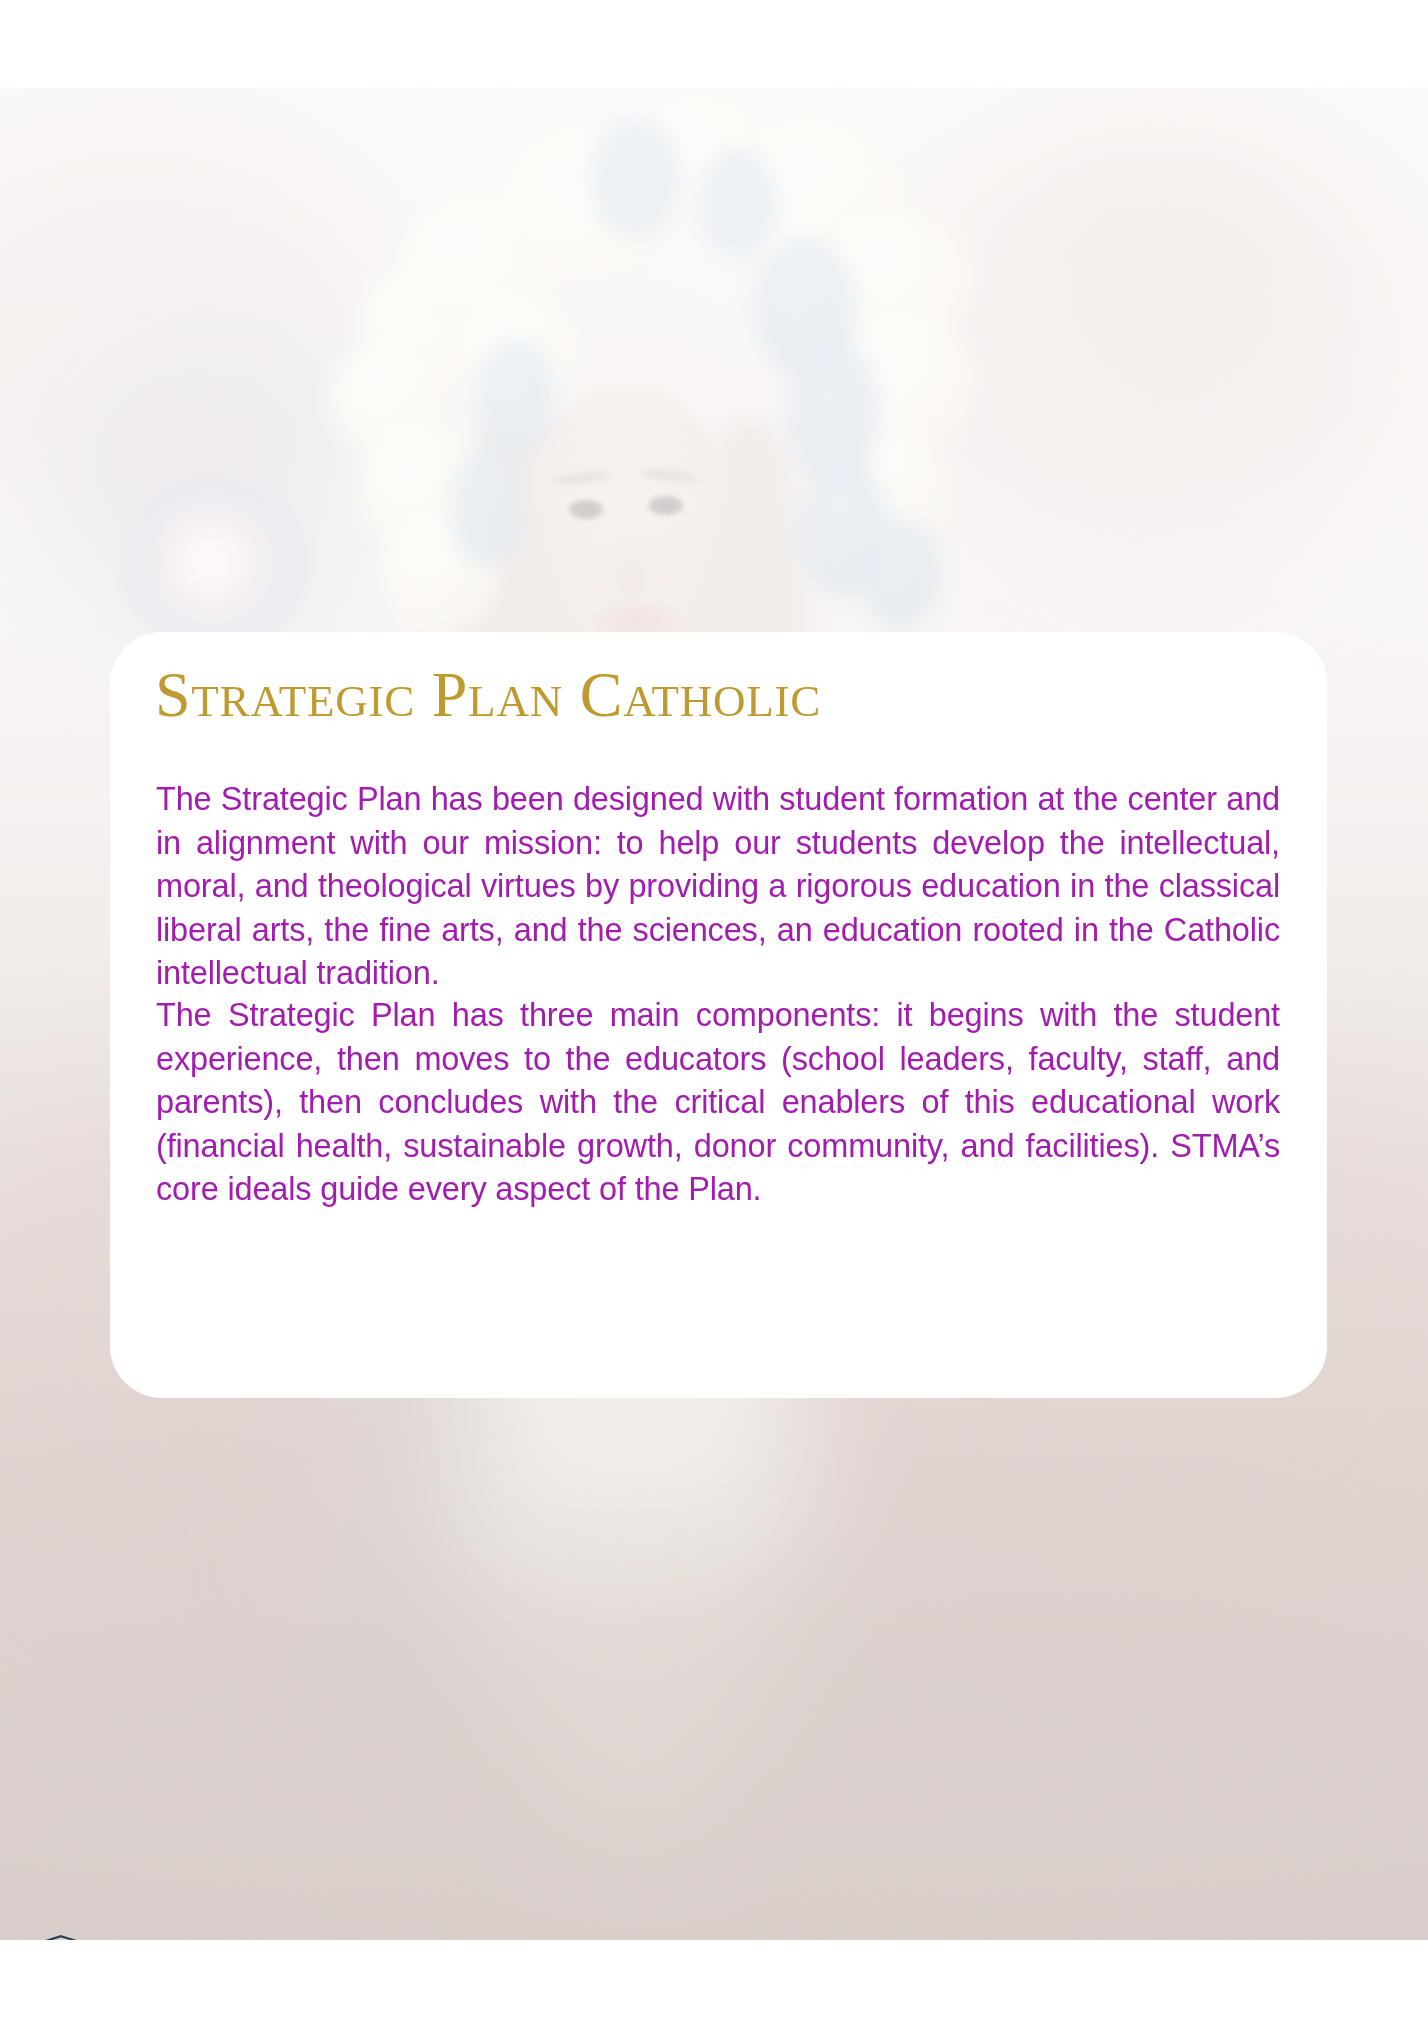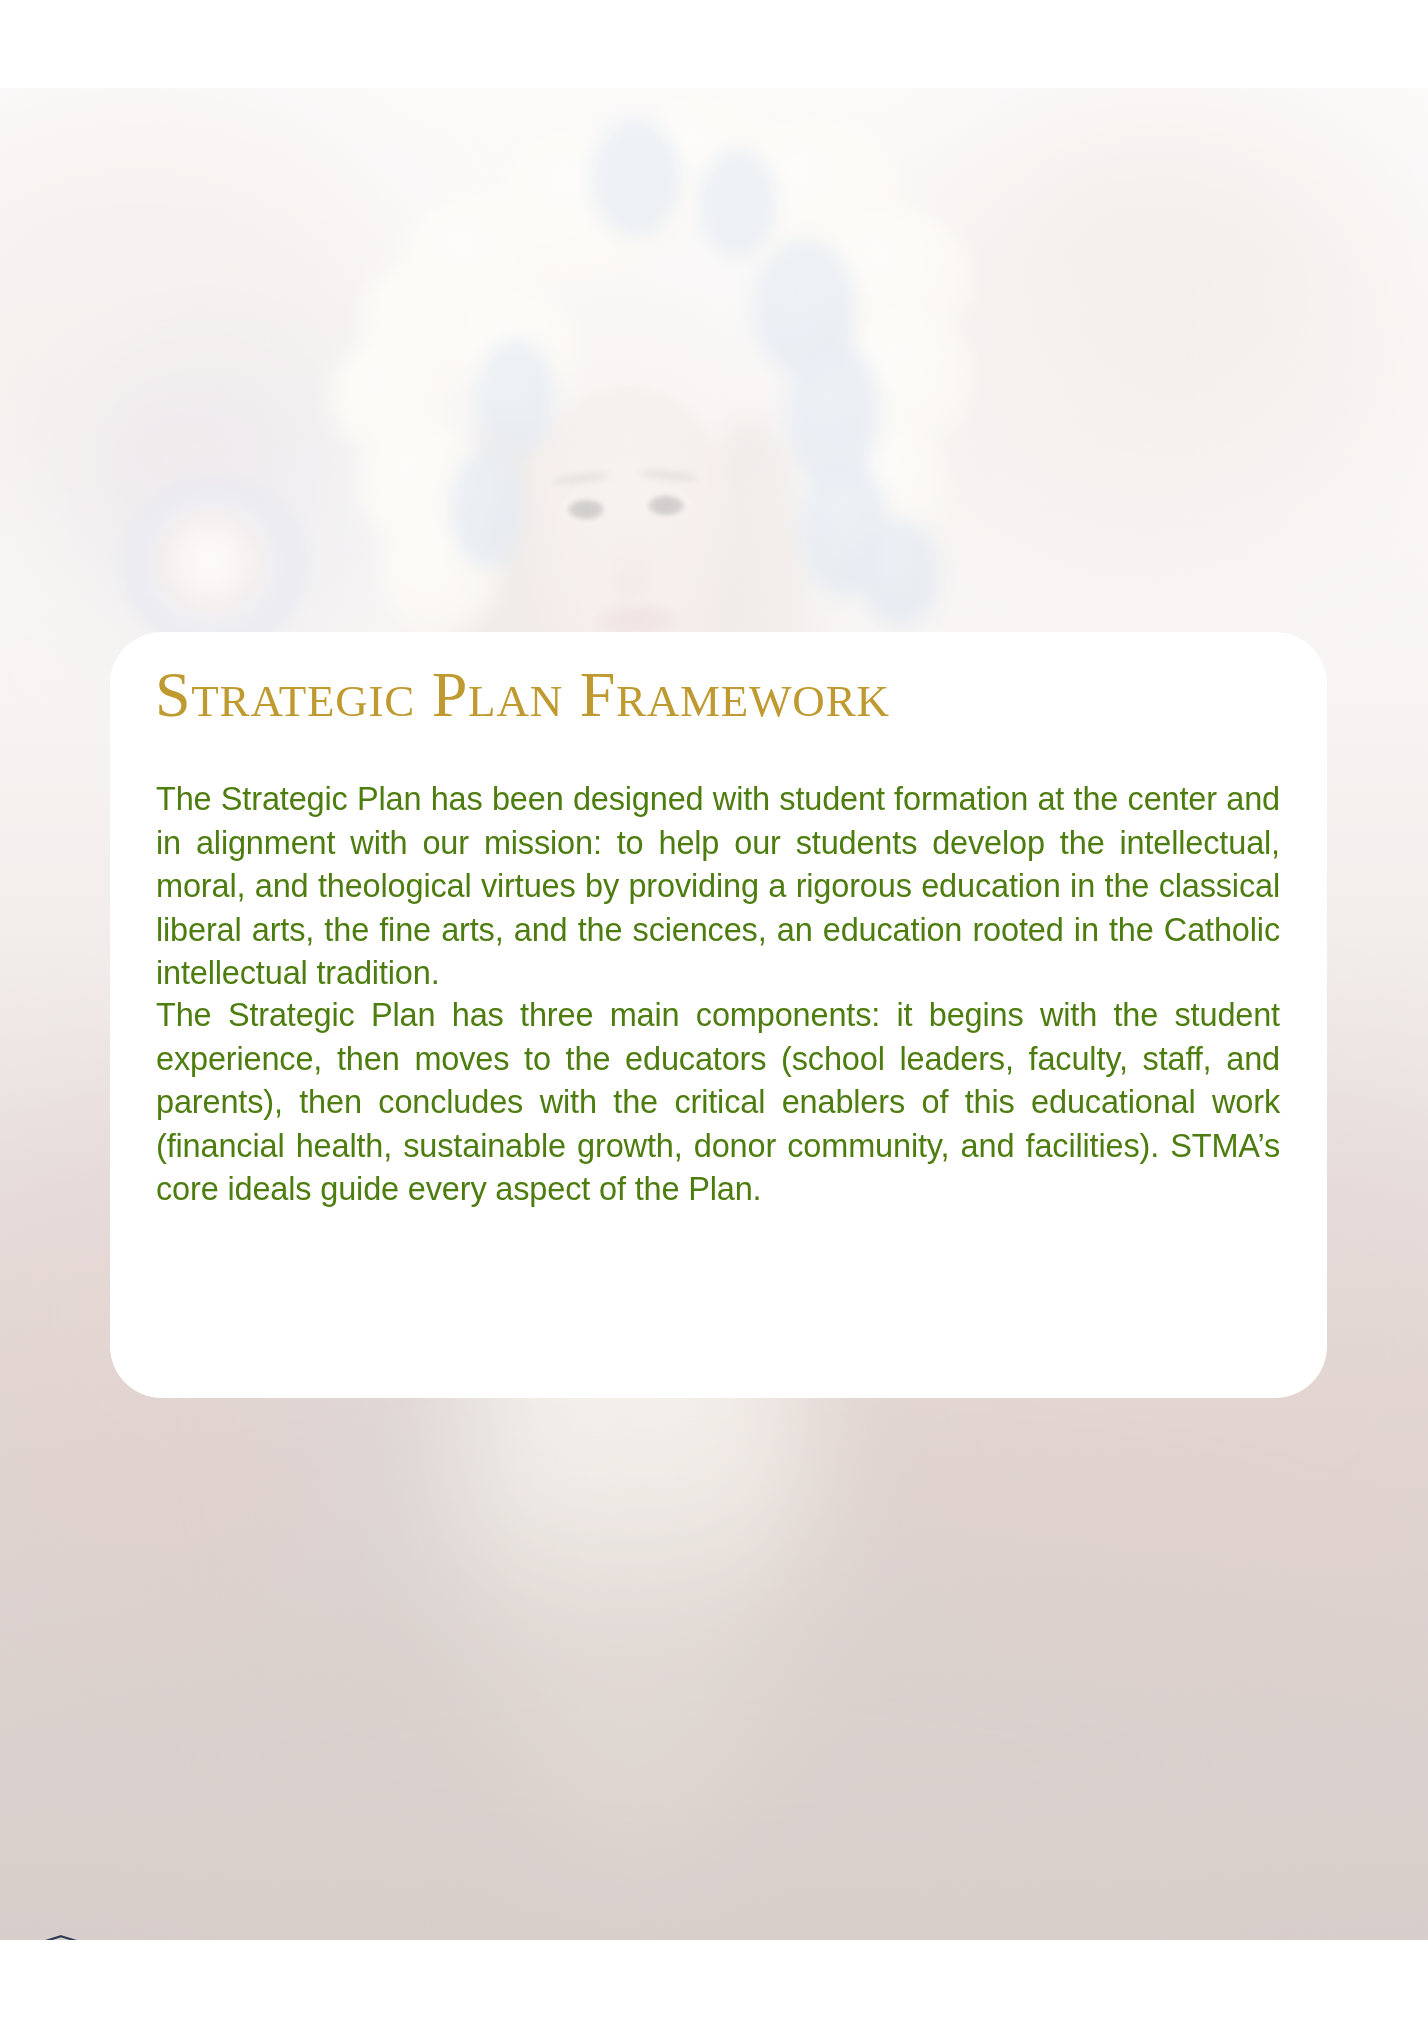--- a/index.html
+++ b/index.html
@@ -128,21 +128,21 @@
   #card{position:absolute;left:110px;top:632px;width:1217px;height:766px;
         background:#ffffff;border-radius:52px;}
 
   #title{position:absolute;left:45px;top:30px;width:1130px;
          color:#bf9a30;
          font-family:"Liberation Serif","DejaVu Serif",serif;
          font-size:64px;line-height:1.02;letter-spacing:.012em;
          font-variant:small-caps;white-space:nowrap;}
 
   .para{position:absolute;left:46px;width:1124px;
-        color:#4d7c0f;
+        color:#a21caf;
         font-family:"Liberation Sans",sans-serif;
         font-size:32.5px;line-height:43.5px;text-align:justify;
         text-justify:inter-word;letter-spacing:-.005em;}
   #p1{top:146px;}
   #p2{top:362px;}
 
   
   #footer{position:absolute;left:38px;top:1842px;height:64px;
           display:flex;align-items:center;gap:14px;}
   #logo{width:46px;height:56px;display:block;}
@@ -217,18 +217,18 @@
         <path d="M23 20.2 V40.5" stroke="#2b3a52" stroke-width="1.5" fill="none"></path>
         <path d="M12 16.6 H34" stroke="#2b3a52" stroke-width="1.5" fill="none"></path>
         <path d="M18.6 22.6 H12.4 V28.6 H17.4 V34.6 H12.4 V40.4 H18.6" fill="none" stroke="#2b3a52" stroke-width="1.8" stroke-linejoin="miter"></path>
         <path d="M25.6 41.4 V22.6 L30.4 31.2 L35.2 22.6 V41.4" fill="none" stroke="#2b3a52" stroke-width="1.8" stroke-linejoin="miter"></path>
       </svg>
 
     </div>
   </div>
 
   <div id="card">
-    <div id="title">Strategic Plan Framework</div>
+    <div id="title">Strategic Plan Catholic</div>
     <div class="para" id="p1">The Strategic Plan has been designed with student formation at the center and in alignment with our mission: to help our students develop the intellectual, moral, and theological virtues by providing a rigorous education in the classical liberal arts, the fine arts, and the sciences, an education rooted in the Catholic intellectual tradition.</div>
     <div class="para" id="p2">The Strategic Plan has three main components: it begins with the student experience, then moves to the educators (school leaders, faculty, staff, and parents), then concludes with the critical enablers of this educational work (financial health, sustainable growth, donor community, and facilities). STMA’s core ideals guide every aspect of the Plan.</div>
   </div>
 
 </div>
 
 </body></html>

